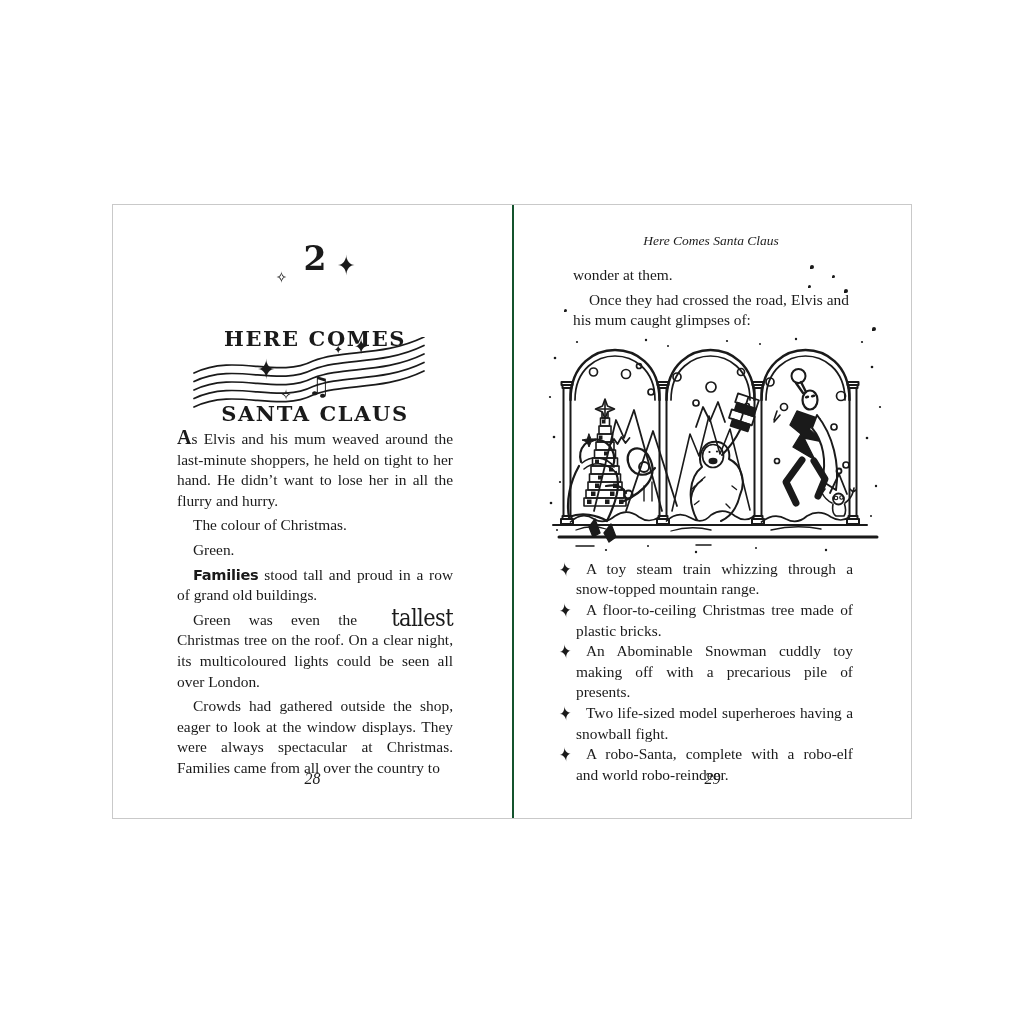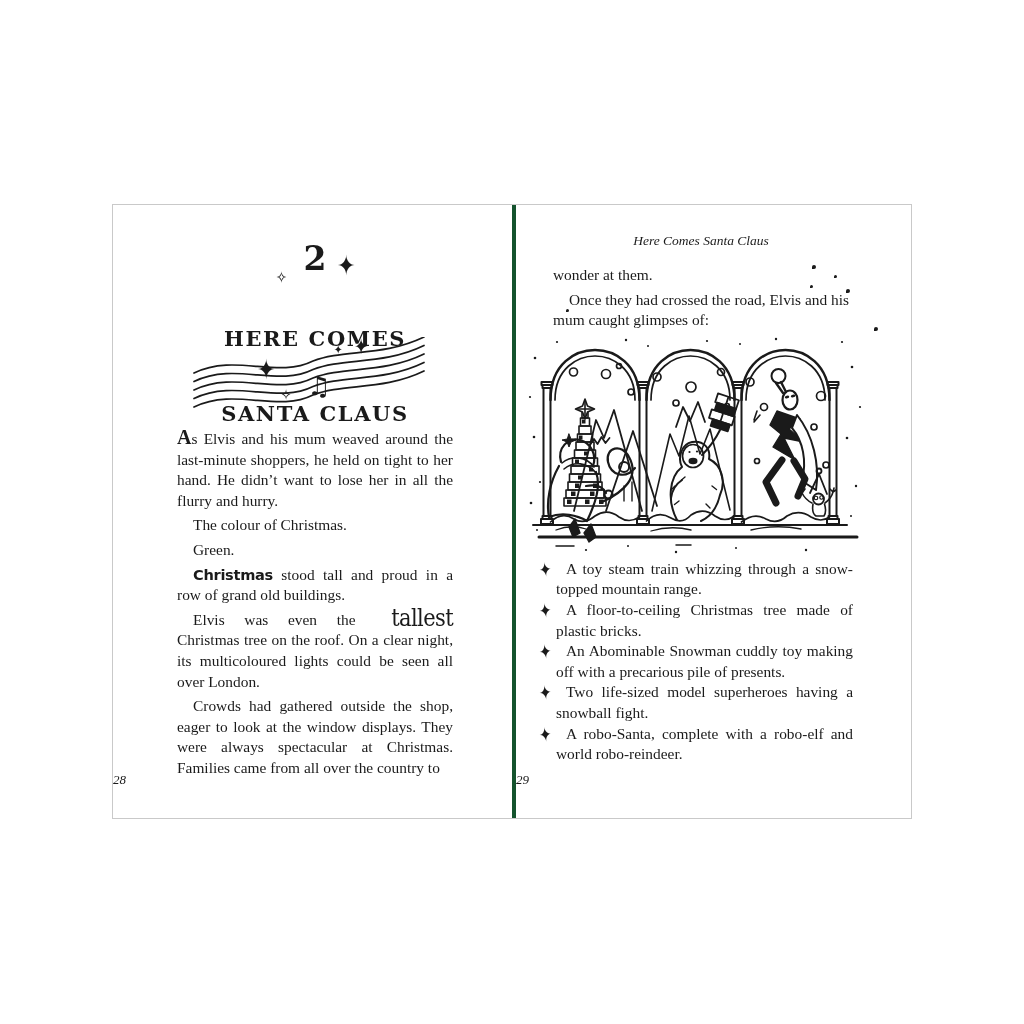--- a/index.html
+++ b/index.html
@@ -3,43 +3,43 @@
 <meta charset="utf-8">
 <style>
   html,body{margin:0;padding:0;background:#ffffff;}
   body{width:1024px;height:1024px;position:relative;overflow:hidden;
        font-family:"Liberation Serif", serif;color:#1a1a1a;}
 
   .spread{position:absolute;left:112px;top:204px;width:798px;height:613px;
           background:#ffffff;border:1px solid #c9c9c9;display:flex;}
   .page{box-sizing:border-box;position:relative;}
   .page--left{width:399px;padding:24px 55px 0 60px;}
-  .page--right{width:399px;padding:28px 58px 0 33px;border-left:4px solid #14532d;}
+  .page--right{width:399px;padding:28px 58px 0 55px;border-left:2px solid #14532d;}
 
   
   .headpiece{position:relative;height:182px;}
   .chapter-number{margin-top:12px;text-align:center;
        font-family:"DejaVu Serif", serif;font-weight:700;font-size:33px;line-height:36px;}
   .chapter-title{text-align:center;font-family:"DejaVu Serif", serif;font-weight:700;
        font-size:21px;line-height:27px;letter-spacing:1.6px;margin-top:48px;}
   .sparkle{position:absolute;font-family:"DejaVu Sans", sans-serif;line-height:1;
        display:inline-block;transform:scaleY(1.25);}
   .music-notes{position:absolute;font-family:"DejaVu Sans", sans-serif;line-height:1;}
   .staff-svg{position:absolute;left:18px;top:96px;}
 
   
   .body-text p{margin:4px;font-size:15.4px;line-height:20.6px;text-align:justify;}
   .indent{text-indent:16px;}
   .initial{font-size:20px;font-weight:600;}
   .brand{font-family:"DejaVu Sans", sans-serif;font-weight:700;font-size:14.6px;letter-spacing:-0.3px;}
   .display-tall{font-family:"DejaVu Serif", serif;font-size:21px;letter-spacing:-0.6px;
        display:inline-block;line-height:0;transform:scaleY(1.12);transform-origin:center 70%;}
 
-  .page-number{position:absolute;bottom:30px;left:0;right:0;
-       font-style:italic;font-size:13px;}
+  .page-number{position:absolute;bottom:30px;left:0;right:0;text-align:center;
+       font-style:italic;font-size:16px;}
 
   
   .running-header{text-align:center;font-style:italic;font-size:13.5px;
        line-height:16px;margin:0 0 16px 0;}
   .illustration{margin:5px 0 3px -23px;position:relative;}
   .snow-dot{position:absolute;width:4px;height:4px;border-radius:50% 50% 50% 0;
        background:#1a1a1a;}
 
   ul.glimpse-list{list-style:none;margin:2px 0 0 0;padding:0;}
   ul.glimpse-list li{position:relative;padding-left:7px;text-indent:10px;
@@ -81,22 +81,22 @@
       <span class="sparkle" style="left:108px;top:148px;font-size:12px;">✧</span>
       <span class="sparkle" style="left:161px;top:104px;font-size:10px;">✦</span>
       <span class="sparkle" style="left:181px;top:98px;font-size:17px;">✦</span>
       <span class="music-notes" style="left:134px;top:132px;font-size:26px;">♫</span>
     </div>
 
     <div class="body-text">
       <p><span class="initial">A</span><span>s Elvis and his mum weaved around the last-minute shoppers, he held on tight to her hand. He didn’t want to lose her in all the flurry and hurry.</span></p>
       <p class="indent">The colour of Christmas.</p>
       <p class="indent">Green.</p>
-      <p class="indent"><span class="brand">Christmas</span><span> stood tall and proud in a row of grand old buildings.</span></p>
-      <p class="indent"><span>Elvis was even the </span><span class="display-tall">tallest</span><span> Christmas tree on the roof. On a clear night, its multicoloured lights could be seen all over London.</span></p>
+      <p class="indent"><span class="brand">Families</span><span> stood tall and proud in a row of grand old buildings.</span></p>
+      <p class="indent"><span>Green was even the </span><span class="display-tall">tallest</span><span> Christmas tree on the roof. On a clear night, its multicoloured lights could be seen all over London.</span></p>
       <p class="indent">Crowds had gathered outside the shop, eager to look at the window displays. They were always spectacular at Christmas. Families came from all over the country to</p>
     </div>
 
     <div class="page-number">28</div>
   </div>
 
   <div class="page page--right">
 
     <div class="running-header">Here Comes Santa Claus</div>
 

